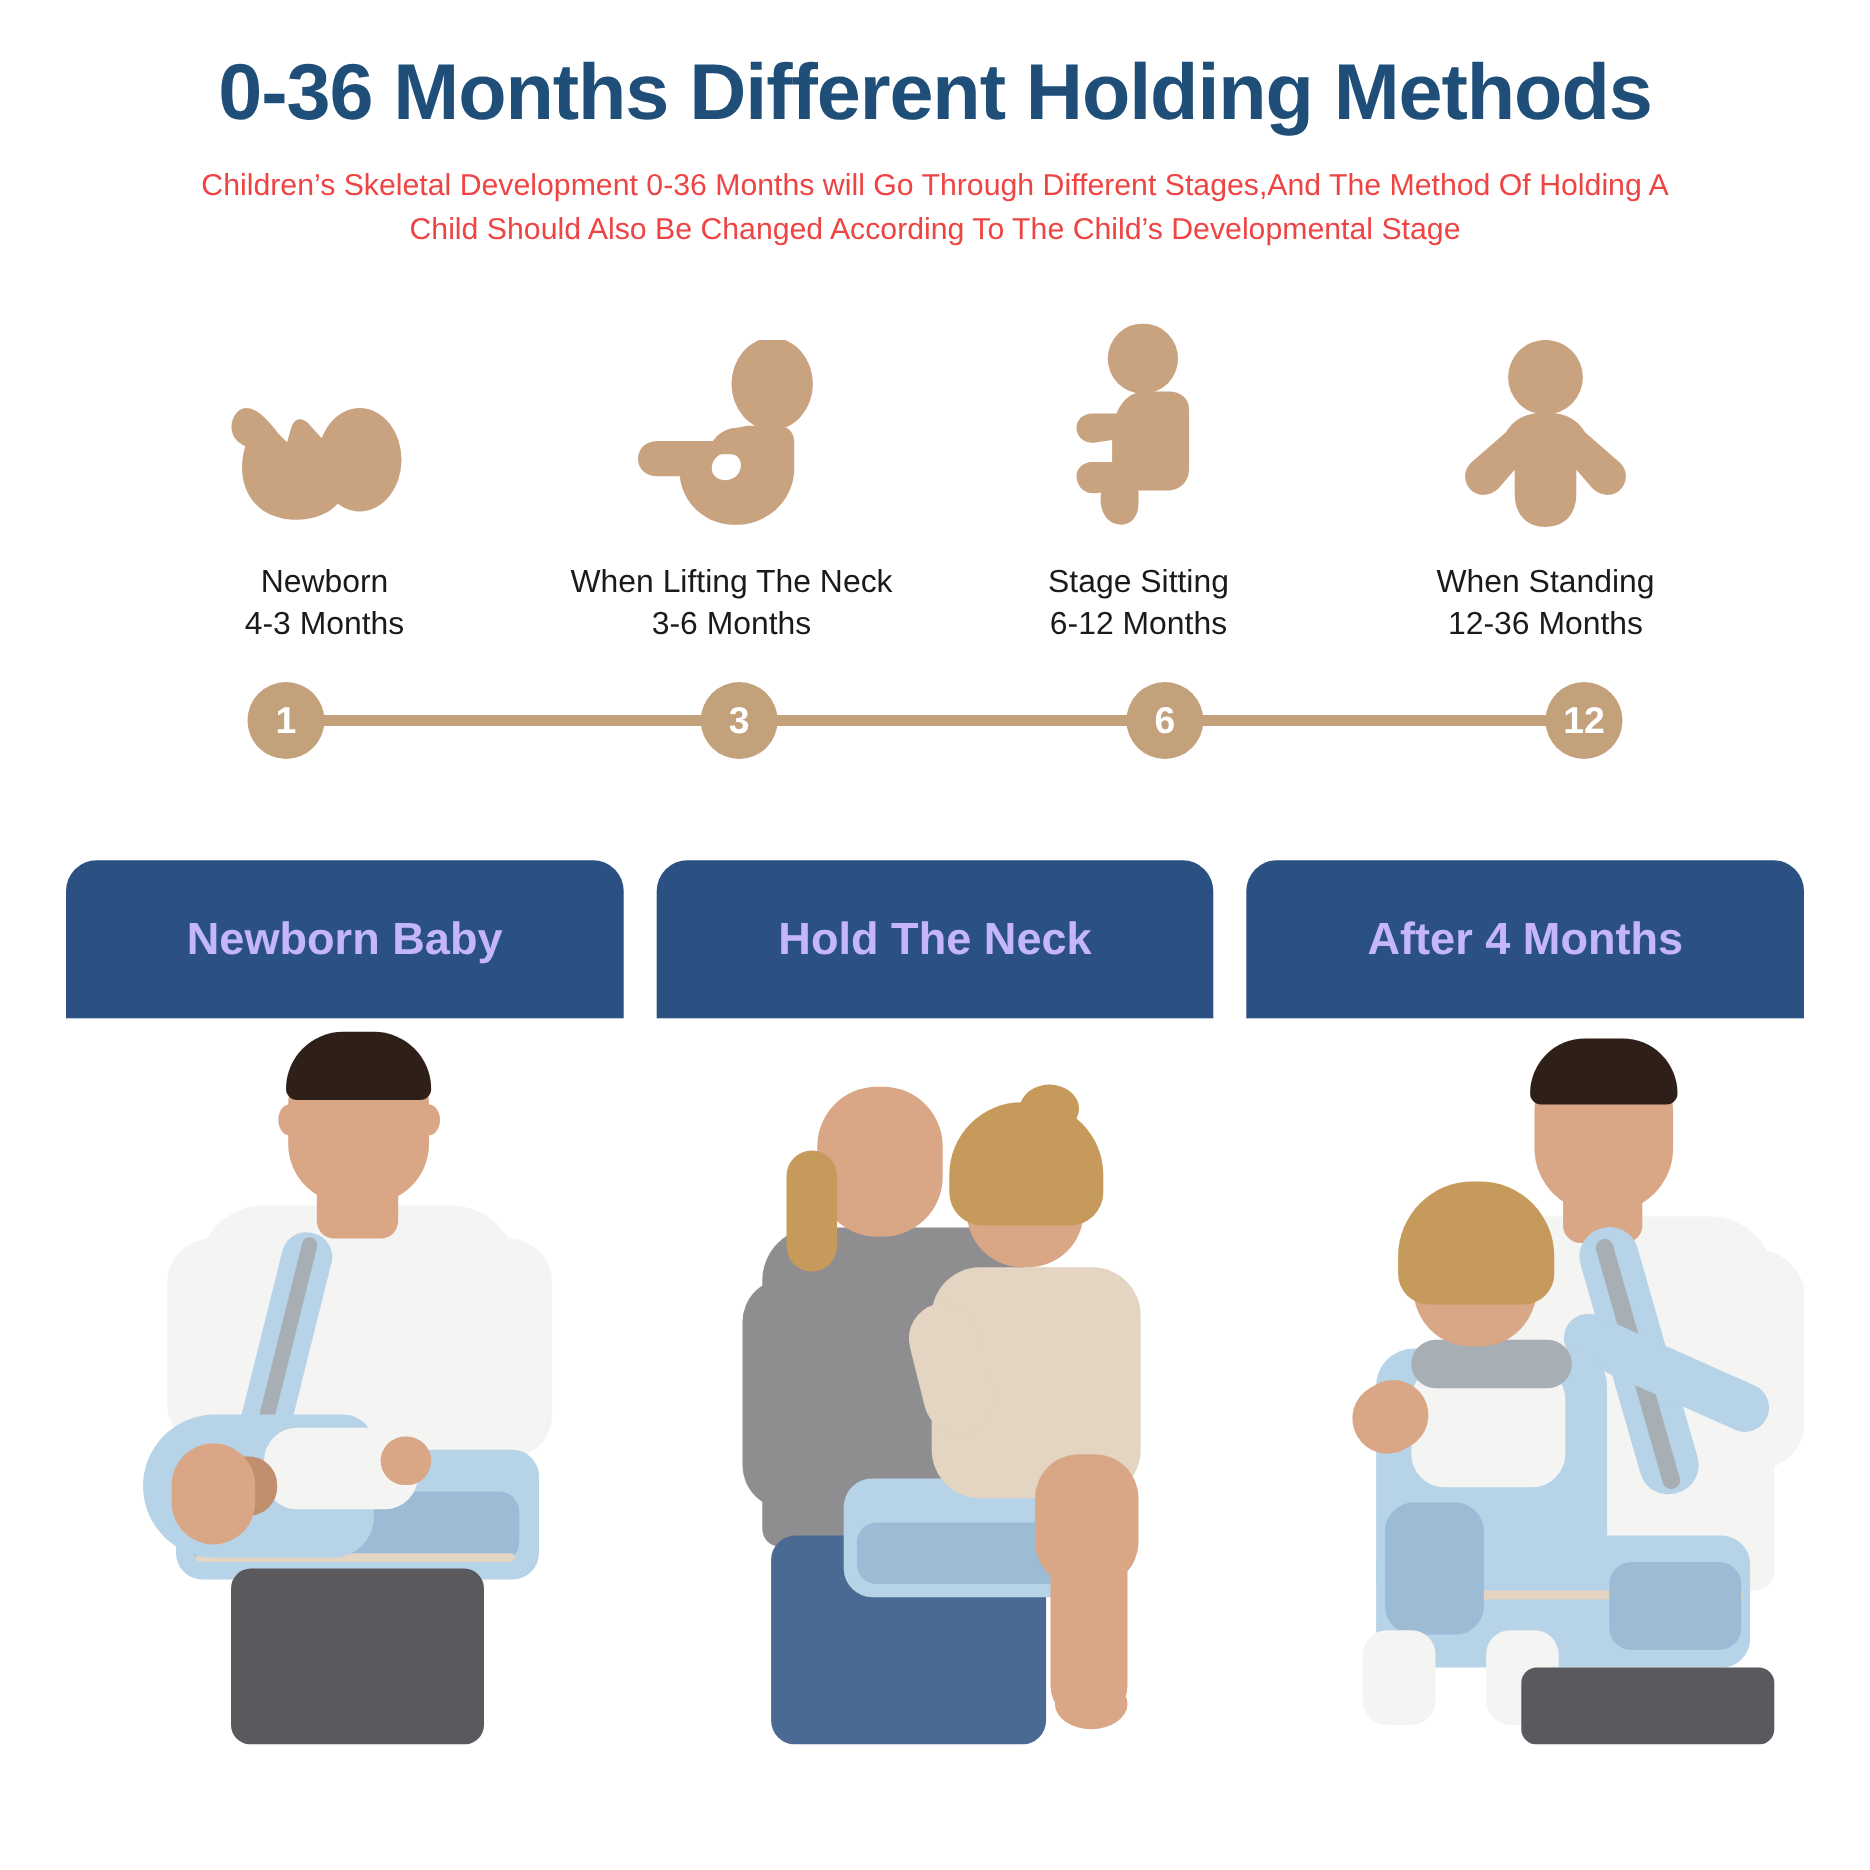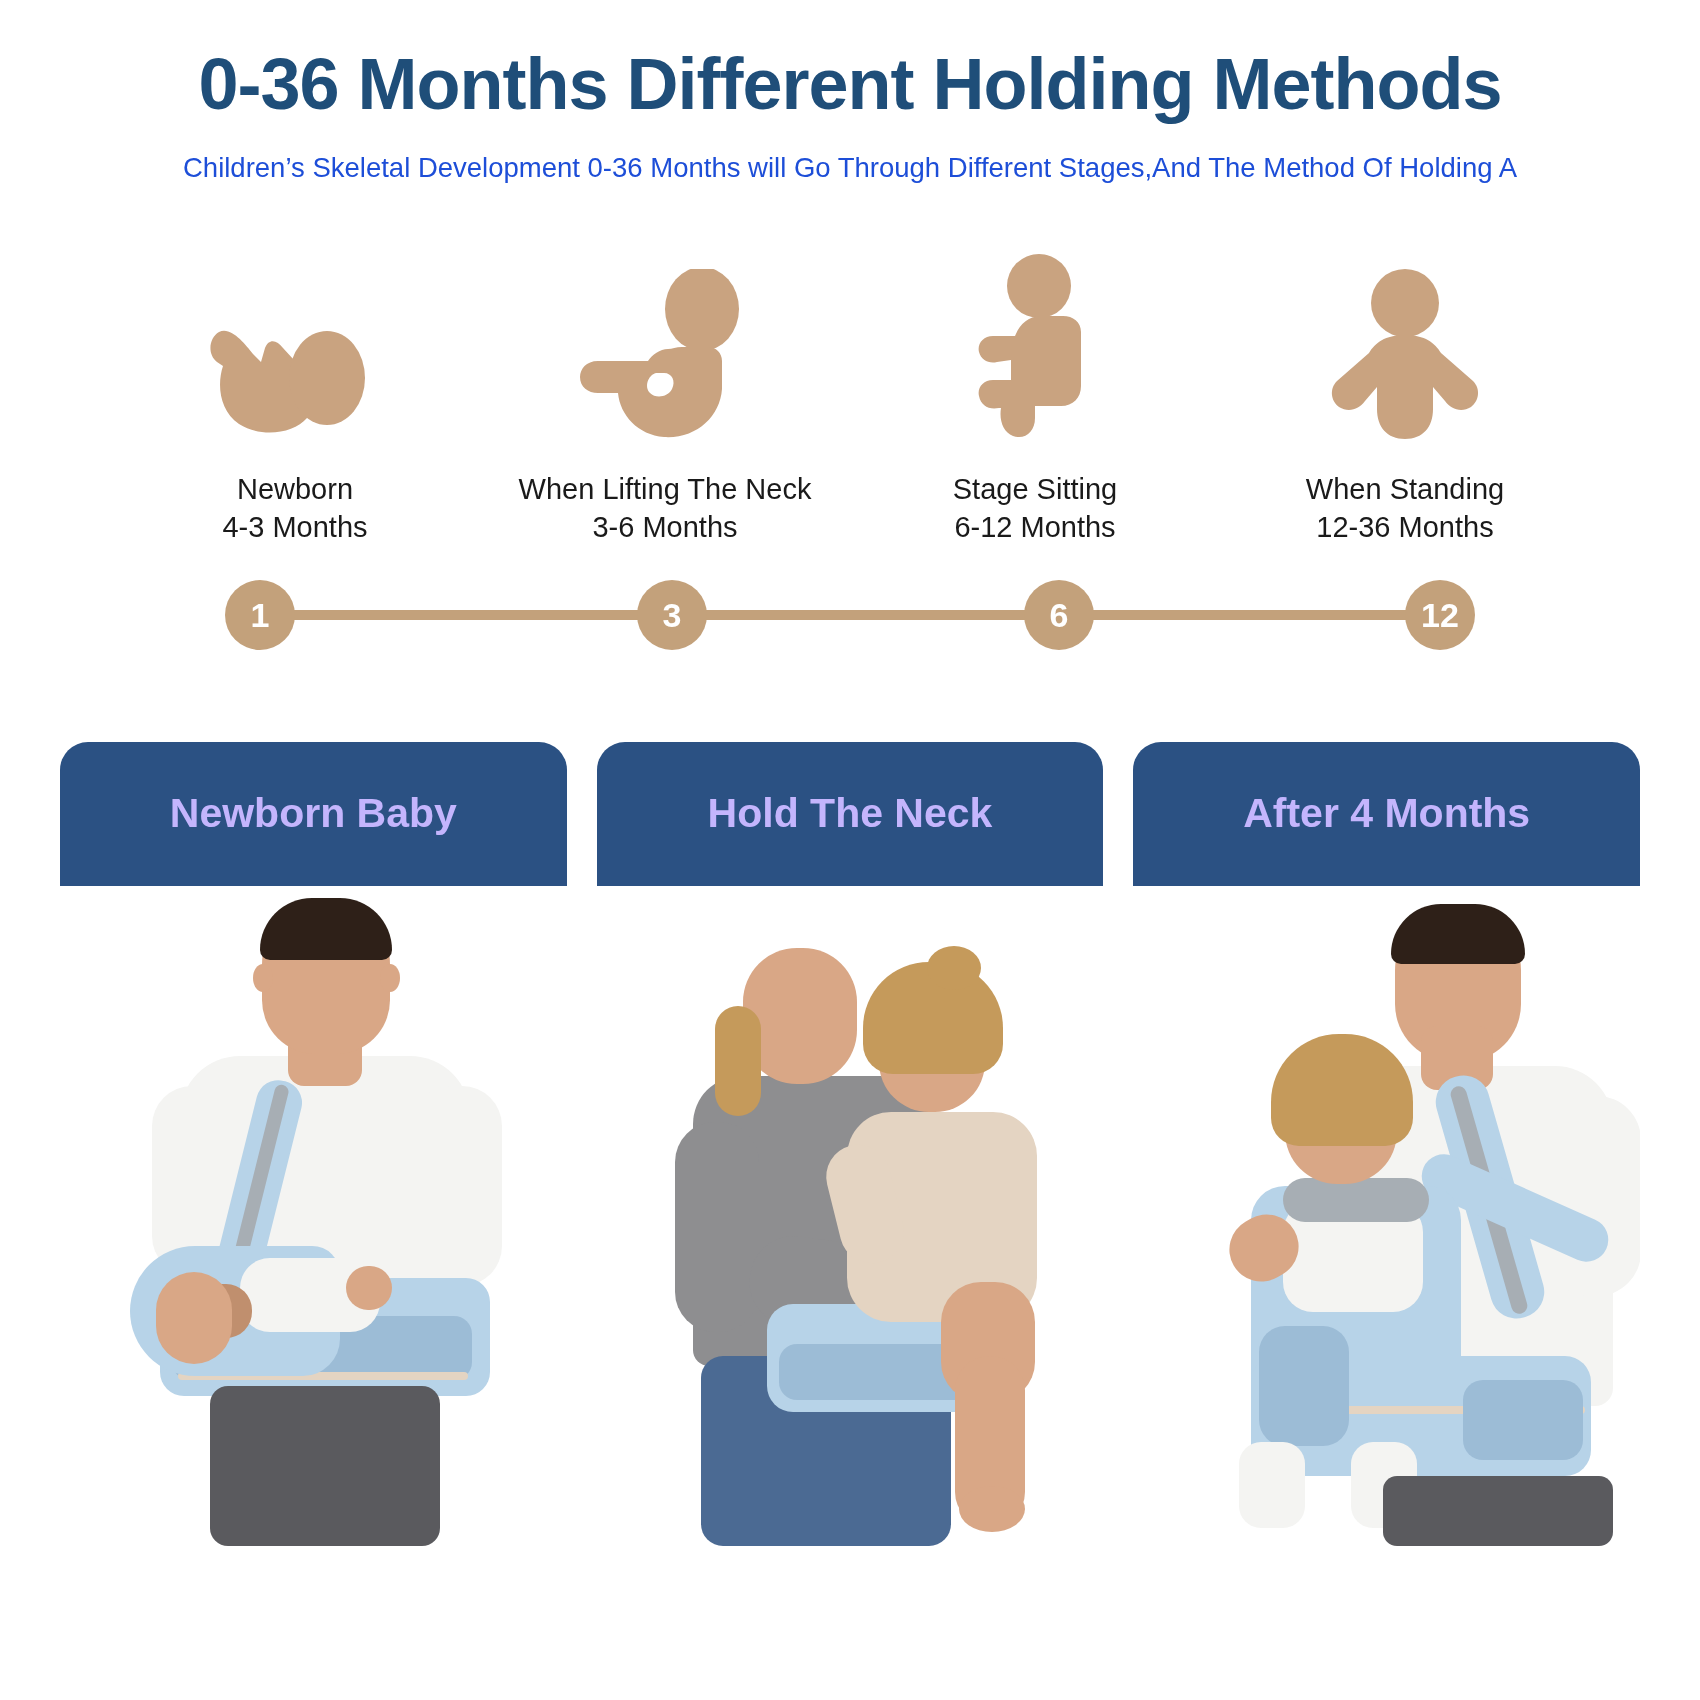--- a/index.html
+++ b/index.html
@@ -30,21 +30,21 @@
     font-weight: bold;
     color: #1F4E79;
     letter-spacing: -1px;
     line-height: 1.0;
     white-space: nowrap;
   }
 
   .subtitle {
     margin-top: 28px;
     font-size: 27.5px;
-    color: #1d4ed8;
+    color: #ef4444;
     line-height: 1.45;
     max-width: 1500px;
     margin-left: auto;
     margin-right: auto;
     font-weight: 400;
   }
   .subtitle .line2 { display: block; }
 
   
   .stages {
@@ -178,20 +178,21 @@
 </style>
 </head>
 <body>
 
 <div class="page" data-interactable="false">
 
   <div class="header" data-interactable="false">
     <div class="main-title" data-interactable="false">0-36 Months Different Holding Methods</div>
     <div class="subtitle" data-interactable="false">
       <span data-interactable="false">Children’s Skeletal Development 0-36 Months will Go Through Different Stages,And The Method Of Holding A</span>
+      <span class="line2" data-interactable="false">Child Should Also Be Changed According To The Child’s Developmental Stage</span>
     </div>
   </div>
 
   <div class="stages" data-interactable="false">
 
     <div class="stage" data-interactable="false">
       <div class="stage-icon" data-interactable="false">
         <svg width="180" height="130" viewBox="0 0 180 130" aria-hidden="true">
           <g fill="#C9A380">
             <path d="M14 18 C4 24 2 40 12 48 L18 52 C12 70 14 96 34 110 C56 124 88 120 102 104 C112 92 110 72 100 58 L78 34 C72 26 64 24 60 34 L56 48 L48 40 C40 30 26 12 14 18 Z"></path>

